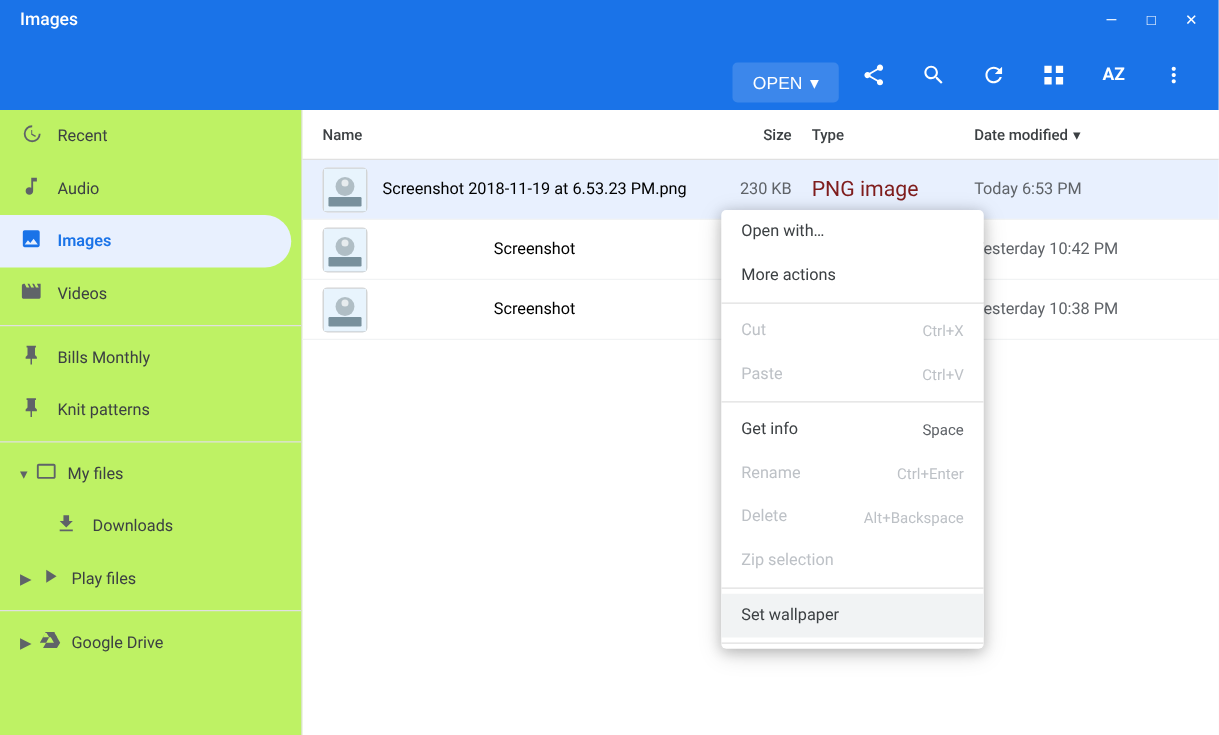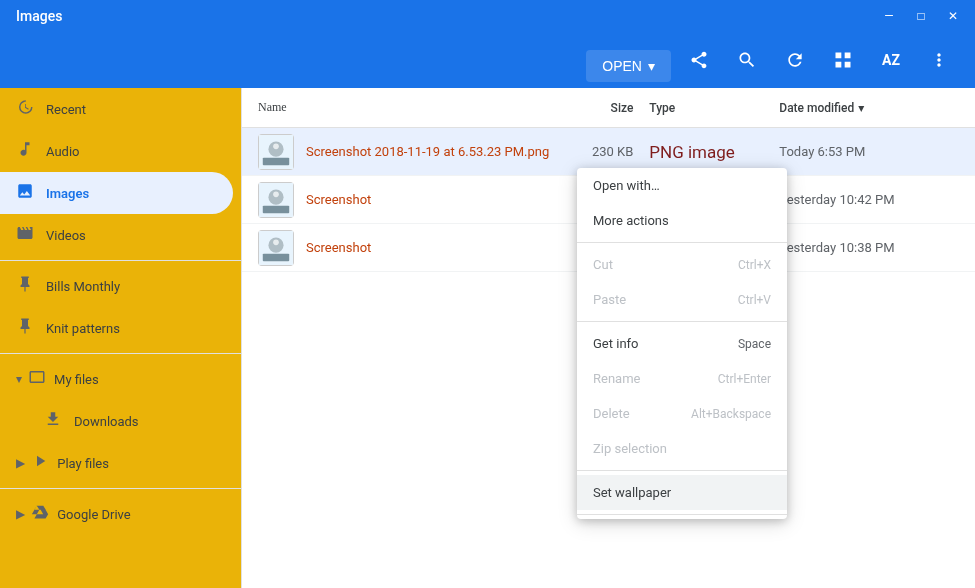--- a/index.html
+++ b/index.html
@@ -74,21 +74,21 @@
 
     
     .main-layout {
       display: flex;
       height: calc(588px - 32px - 56px);
     }
 
     
     .sidebar {
       width: 242px;
-      background: #eab308;
+      background: #bef264;
       border-right: 1px solid #e0e0e0;
       overflow-y: auto;
       flex-shrink: 0;
     }
     .sidebar-item {
       display: flex;
       align-items: center;
       gap: 12px;
       padding: 10px 16px;
       cursor: pointer;
@@ -128,21 +128,21 @@
       position: relative;
     }
     .content-header {
       display: flex;
       align-items: center;
       padding: 8px 16px;
       border-bottom: 1px solid #e0e0e0;
       background: white;
       height: 40px;
     }
-    .col-name { flex: 1; font-size: 12px; color: #3c4043; font-weight: 500; font-family: Liberation Serif, serif; }
+    .col-name { flex: 1; font-size: 12px; color: #3c4043; font-weight: 500; }
     .col-size { width: 100px; font-size: 12px; color: #3c4043; font-weight: 500; text-align: right; padding-right: 16px; }
     .col-type { width: 130px; font-size: 12px; color: #3c4043; font-weight: 500; }
     .col-date { width: 200px; font-size: 12px; color: #3c4043; font-weight: 500; display: flex; align-items: center; gap: 4px; }
 
     
     .file-list { background: white; flex: 1; }
     .file-row {
       display: flex;
       align-items: center;
       padding: 8px 16px;
@@ -157,21 +157,21 @@
       border-radius: 4px;
       margin-right: 12px;
       background: #e8e8e8;
       display: flex;
       align-items: center;
       justify-content: center;
       overflow: hidden;
       flex-shrink: 0;
     }
     .file-thumb svg { width: 36px; height: 36px; }
-    .file-name { flex: 1; font-size: 13px; color: #c2410c; white-space: nowrap; overflow: hidden; text-overflow: ellipsis; }
+    .file-name { flex: 1; font-size: 13px; color: #000000; white-space: nowrap; overflow: hidden; text-overflow: ellipsis; text-align: center; }
     .file-size { width: 100px; font-size: 13px; color: #5f6368; text-align: right; padding-right: 16px; }
     .file-type { width: 130px; font-size: 17px; color: #7f1d1d; }
     .file-date { width: 200px; font-size: 13px; color: #5f6368; }
 
     
     .context-menu {
       position: absolute;
       top: 80px;
       left: 335px;
       width: 210px;

